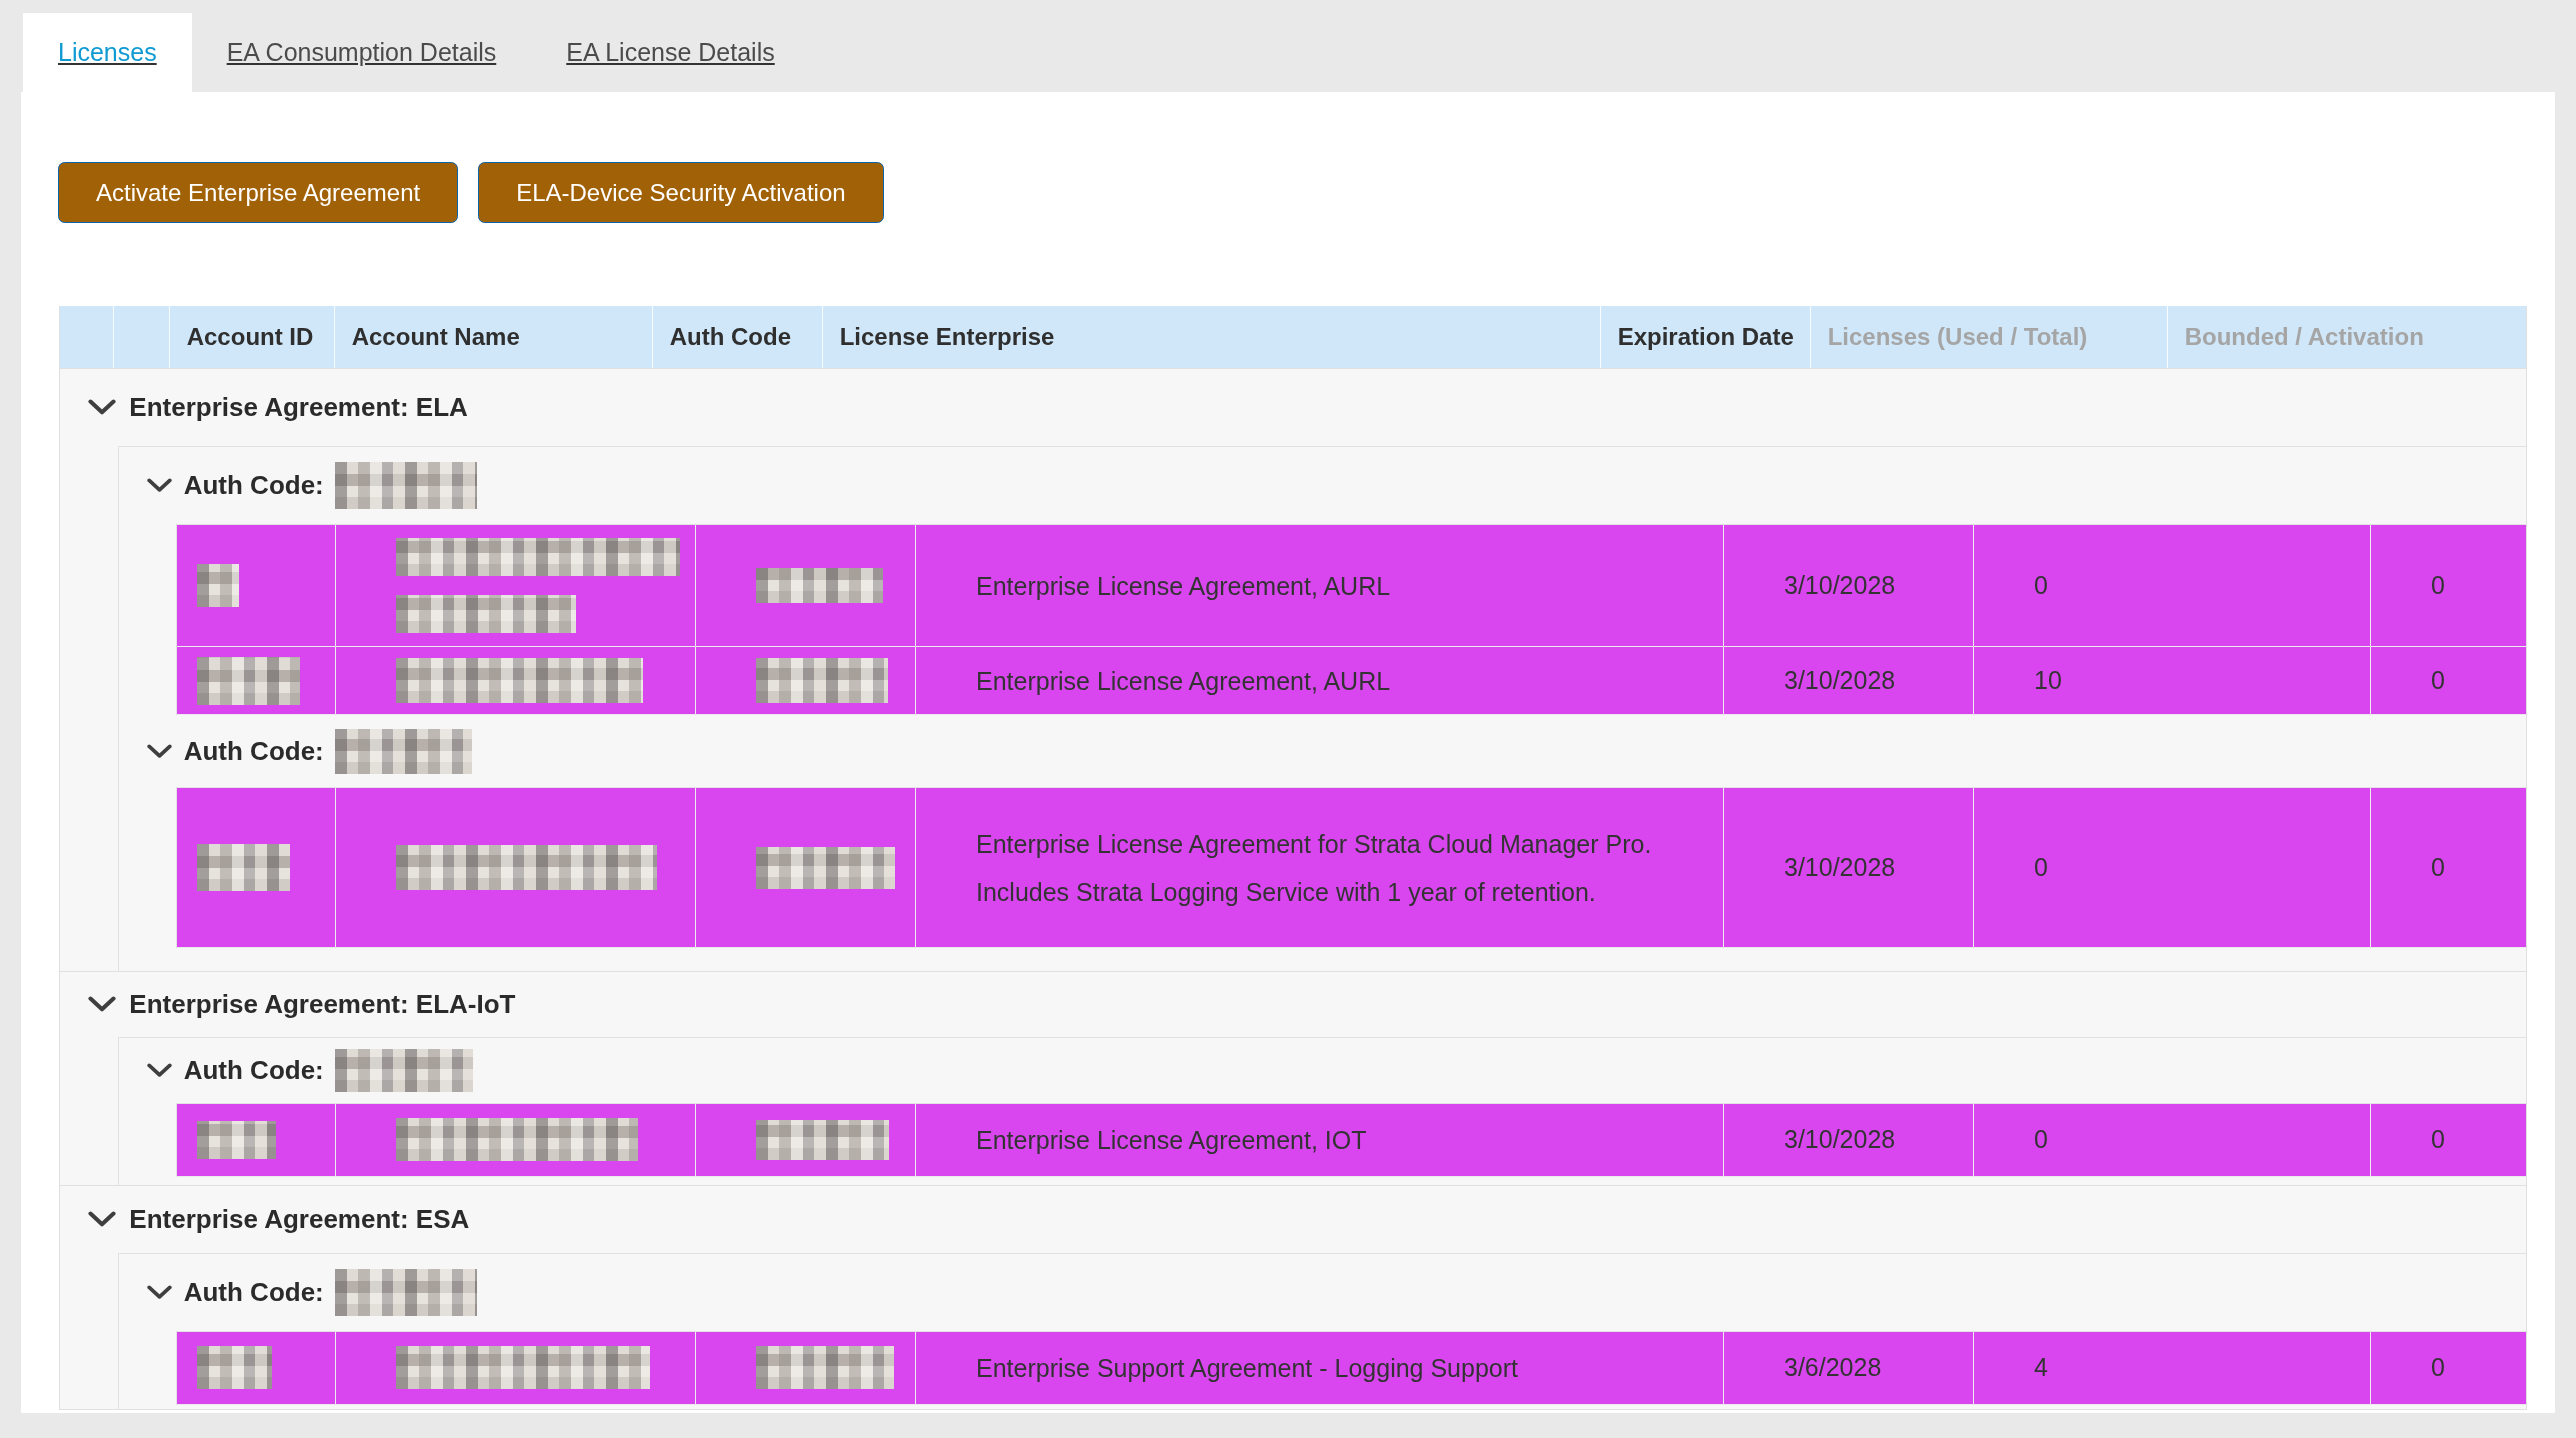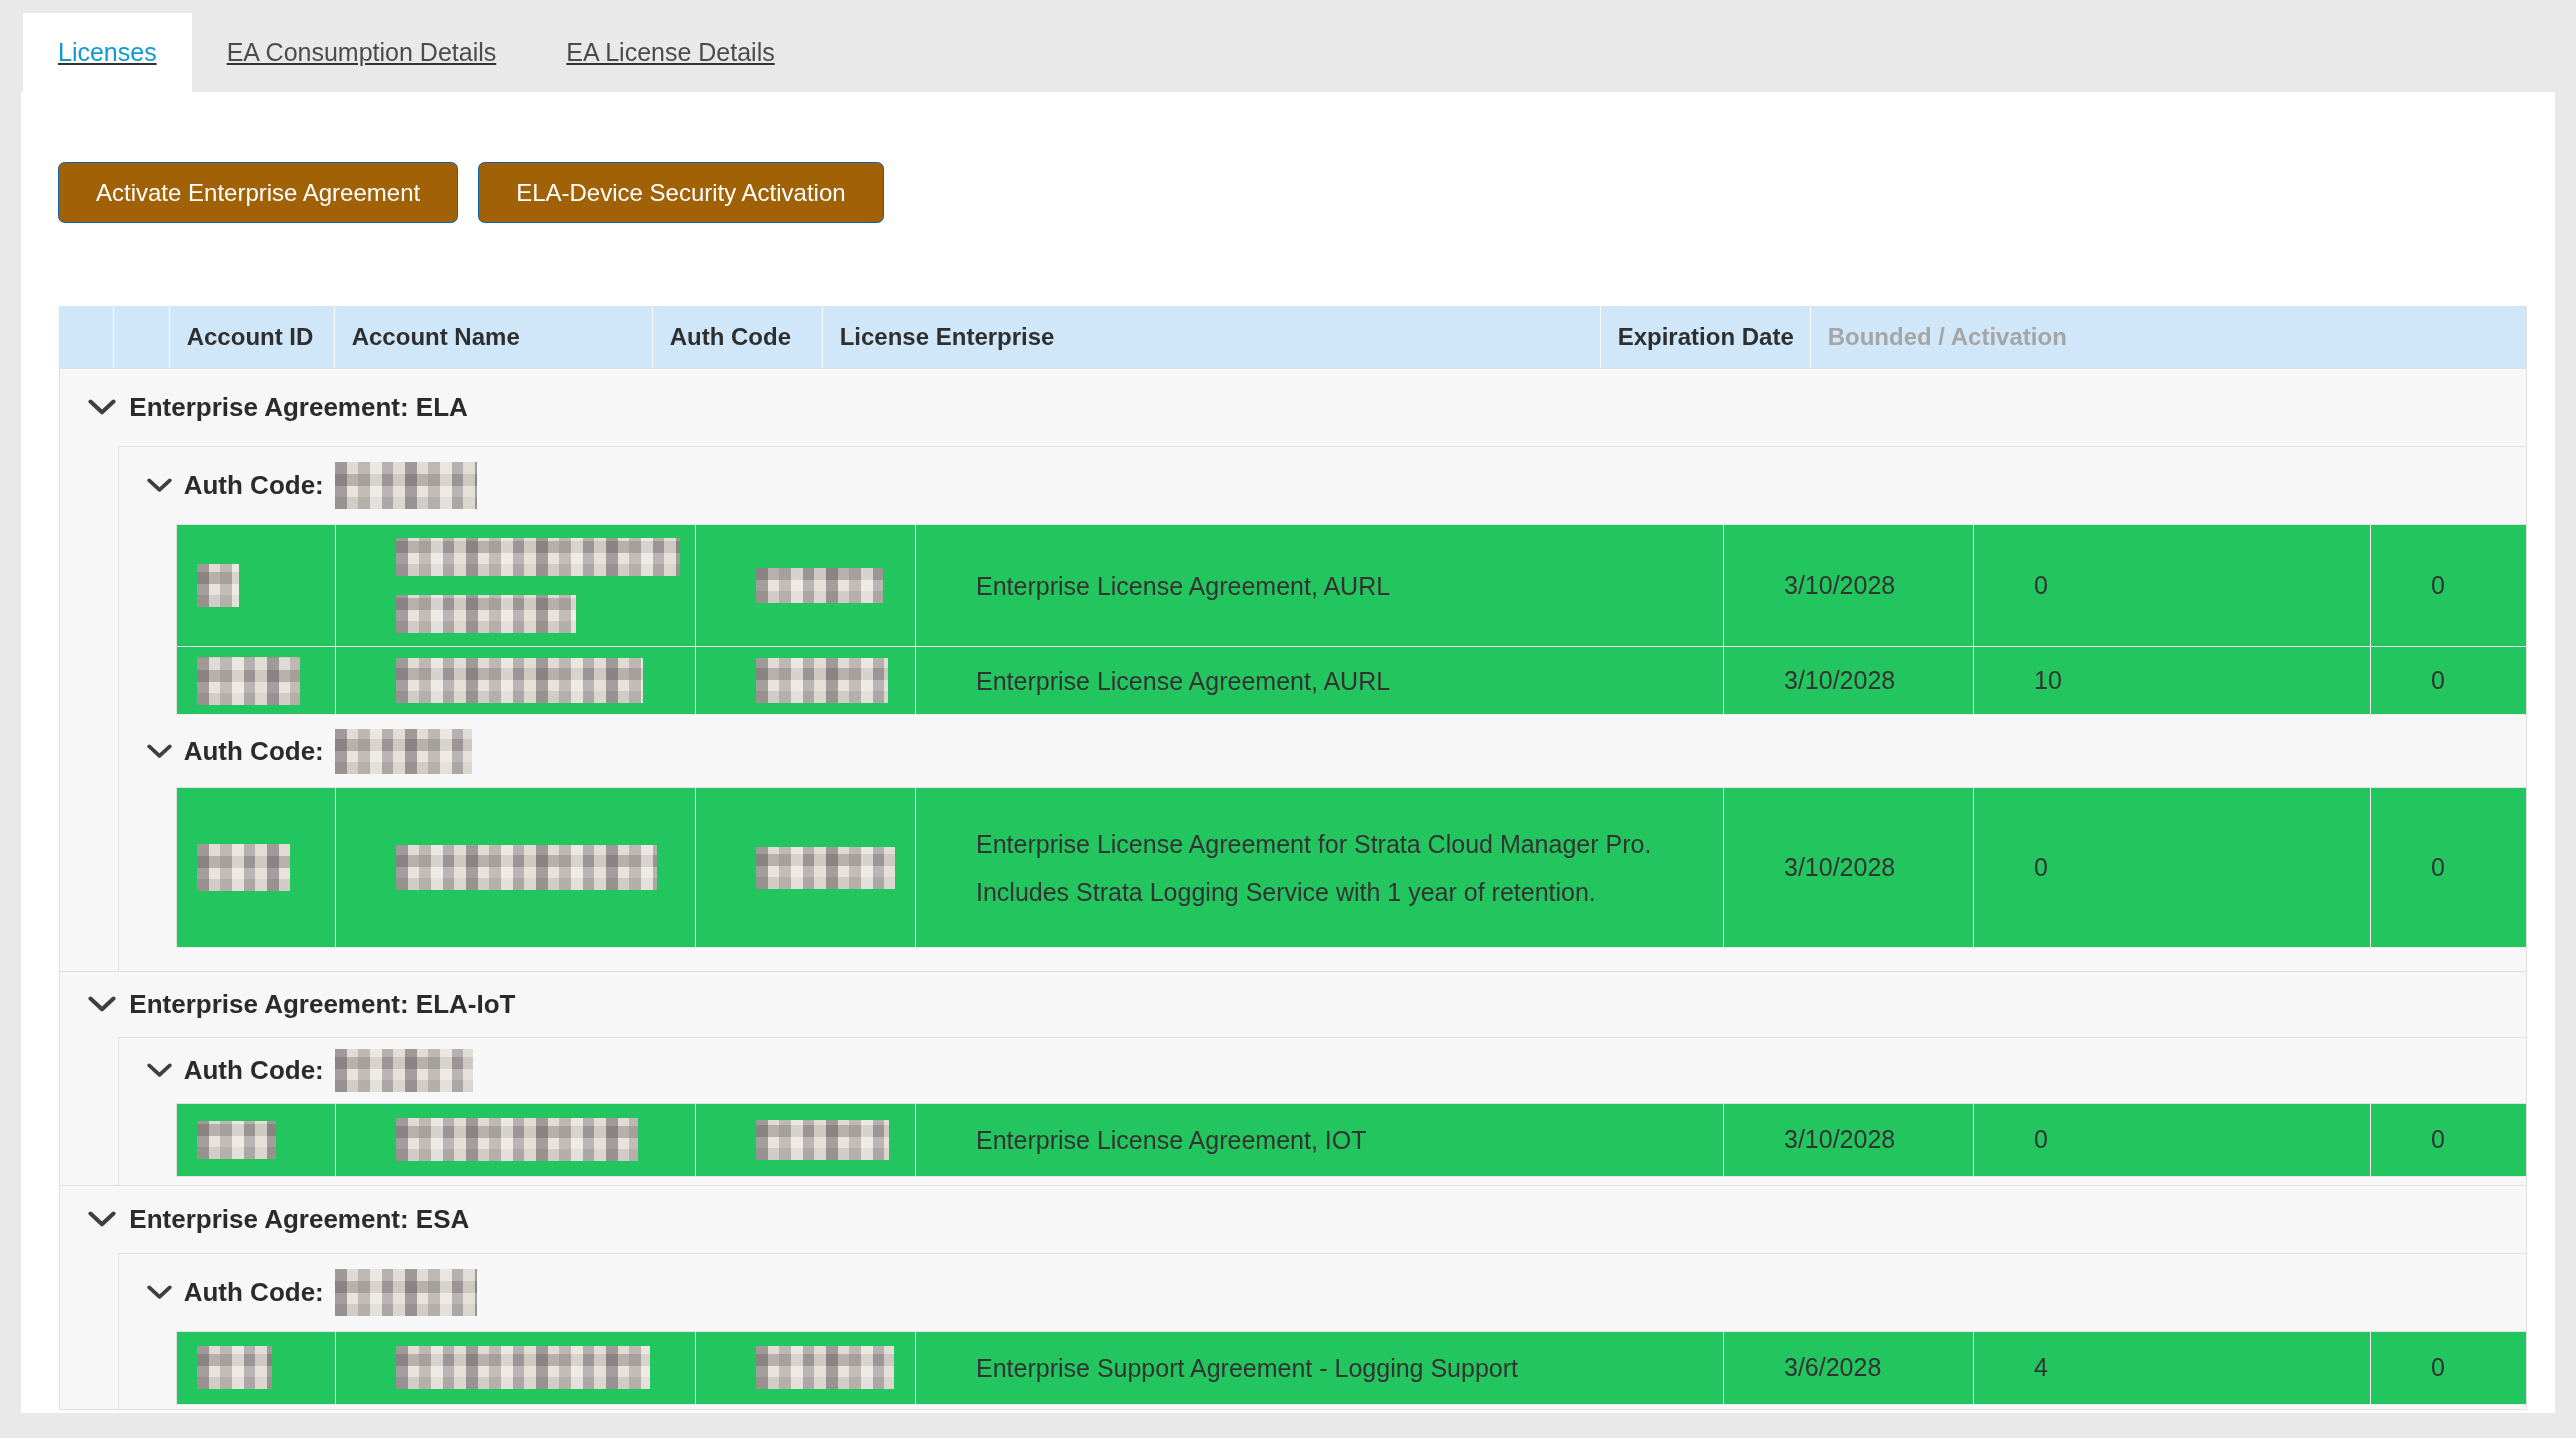--- a/index.html
+++ b/index.html
@@ -29,21 +29,21 @@
   .hc:last-child { border-right: none; }
   .hc.muted { color: #a5a5a5; }
   .group { border-top: 0.8px solid #e0e0e0; background: #f7f7f7; }
   .group-head { display: flex; align-items: center; gap: 13.3px; padding-left: 28px; }
   .group-title { font-size: 26px; font-weight: 700; color: #2b2b2b; }
   .auth-area { margin-left: 58px; border-left: 0.8px solid #e2e2e2; border-top: 0.8px solid #e2e2e2; }
   .auth-head { display: flex; align-items: center; gap: 11.7px; padding-left: 28px; }
   .auth-label { font-size: 26px; font-weight: 700; color: #2b2b2b; }
   .chev { flex: 0 0 auto; display: inline-flex; cursor: pointer; }
   .databox { margin-left: 57px; background: #ffffff; border-left: 0.8px solid #e2e2e2; border-top: 0.8px solid #e2e2e2; }
-  .row { display: grid; grid-template-columns: 159px 320px 180px 768px 210px 357px 361px; border-bottom: 0.8px solid #eaeaea; background: #22c55e; gap: 40px; }
+  .row { display: grid; grid-template-columns: 159px 320px 180px 768px 210px 357px 361px; border-bottom: 0.8px solid #eaeaea; background: #d946ef; gap: 40px; }
   .cell { display: flex; align-items: center; padding: 11.7px 20px; border-right: 0.8px solid #ededed; font-size: 25px; color: #333; overflow: hidden; }
   .cell:last-child { border-right: none; }
   .cell.desc { line-height: 48px; padding-right: 50px; }
   .cell.stack { flex-direction: column; align-items: flex-start; justify-content: center; gap: 18.3px; }
   
   .redacted {
     background:
       repeating-linear-gradient(90deg, rgba(96,92,94,0.50) 0 11.7px, rgba(255,255,255,0.05) 11.7px 23px, rgba(150,144,140,0.45) 23px 35px, rgba(244,242,238,0.55) 35px 47px, rgba(118,116,122,0.40) 47px 58px, rgba(228,224,216,0.55) 58px 70px),
       repeating-linear-gradient(0deg, #cfc9c2 0 11.7px, #e6e1db 11.7px 23px, #b3aca6 23px 35px, #ded9d3 35px 47px);
   }
@@ -67,20 +67,21 @@
   <div class="lic-table">
 
     <div class="hdr">
       <div class="hc"></div>
       <div class="hc"></div>
       <div class="hc">Account ID</div>
       <div class="hc">Account Name</div>
       <div class="hc">Auth Code</div>
       <div class="hc">License Enterprise</div>
       <div class="hc">Expiration Date</div>
+      <div class="hc muted">Licenses (Used / Total)</div>
       <div class="hc muted">Bounded / Activation</div>
     </div>
 
     <div class="group">
       <div class="group-head" style="height:77px;">
         <span class="chev">
           <svg width="28" height="16.7" viewBox="0 0 34 20">
               <polyline points="3,3 17,16 31,3" fill="none" stroke="#3f3f3f" stroke-width="5" stroke-linecap="round" stroke-linejoin="round"></polyline>
             </svg>
         </span>

